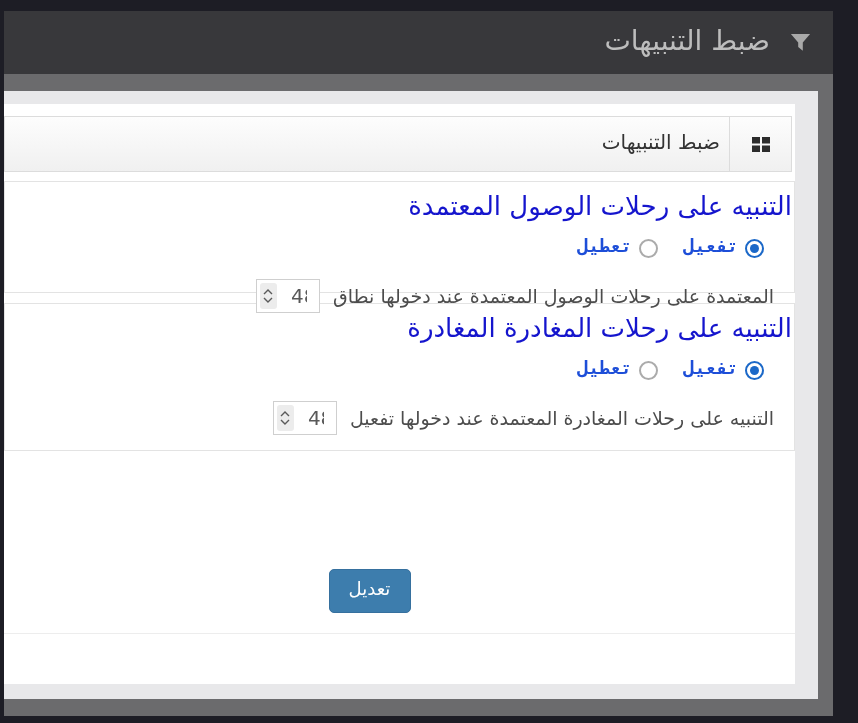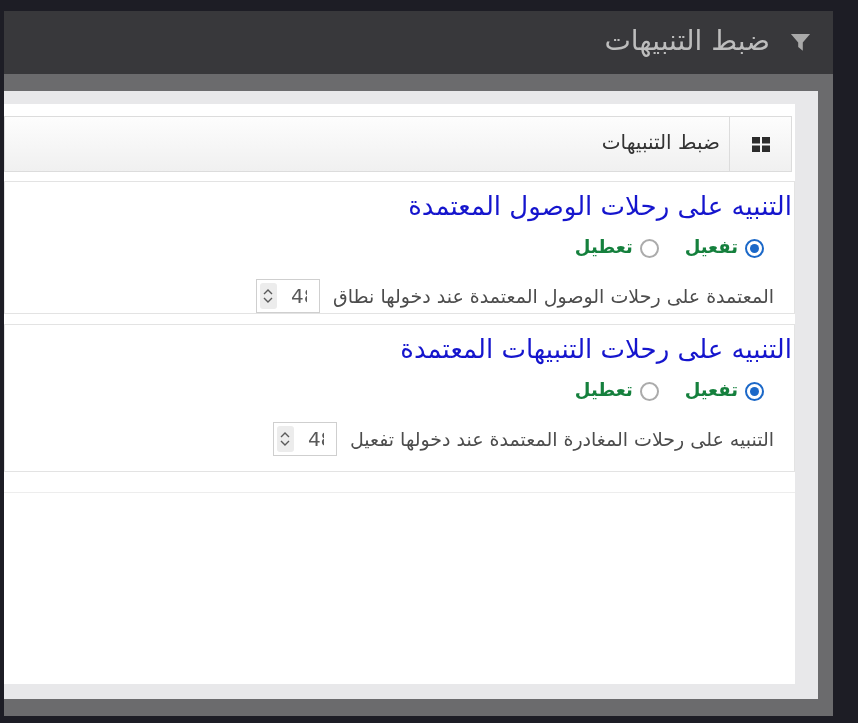--- a/index.html
+++ b/index.html
@@ -40,39 +40,39 @@
   .grid-ic{width:18px;height:15px;display:block;}
   .panel-title{
     flex:1;display:flex;align-items:center;
     padding:0 9px 4px 0;font-size:20px;color:#333;
   }
   
   .sec{
     margin:0 0 10px 0;border:1px solid #e3e3e3;background:#fff;
     box-sizing:border-box;padding:6px 2px 0 0;
   }
-  .sec-1{margin-top:9px;height:133px;}
+  .sec-1{margin-top:9px;height:112px;}
   .sec-2{height:148px;}
   .sec-heading{
     color:#1515cd;font-size:26px;line-height:36px;white-space:nowrap;overflow:hidden;
   }
   .radio-row{
     margin-top:14px;padding-right:28px;display:flex;align-items:center;gap:26px;
   }
   .radio-opt{display:flex;align-items:center;gap:7px;cursor:pointer;}
   .radio{
     width:15px;height:15px;border-radius:50%;border:2px solid #ababab;
     background:#fff;display:inline-block;position:relative;box-sizing:content-box;
   }
   .radio.checked{border-color:#1b68c8;}
   .radio.checked::after{
     content:'';position:absolute;left:3px;top:3px;width:9px;height:9px;
     border-radius:50%;background:#1b68c8;
   }
-  .radio-label{font-size:18px;font-weight:bold;color:#15803d;line-height:1;padding-bottom:3px;}
+  .radio-label{font-size:18px;font-weight:bold;color:#1d4ed8;line-height:1;padding-bottom:3px;font-family:Liberation Mono, monospace;}
   .range-row{
     margin-top:20px;padding-right:18px;display:flex;align-items:center;gap:13px;
   }
   .range-label{font-size:19px;color:#4c4c4c;white-space:nowrap;line-height:1.2;}
   .number-input{
     direction:ltr;width:64px;height:34px;border:1px solid #cfcfcf;background:#fff;
     display:flex;align-items:center;box-sizing:border-box;flex:0 0 auto;
   }
   .spinner{
     width:17px;height:26px;margin:0 2px 0 3px;background:#ececec;border-radius:3px;
@@ -147,21 +147,21 @@
               <svg width="10" height="6" viewBox="0 0 10 6">
                   <polyline points="1,1 5,5 9,1" fill="none" stroke="#5a5a5a" stroke-width="1.4"></polyline>
                 </svg>
             </span>
             <input class="num-field" value="48" style="">
           </div>
         </div>
       </div>
 
       <div class="sec sec-2">
-        <div class="sec-heading">التنبيه على رحلات التنبيهات المعتمدة</div>
+        <div class="sec-heading">التنبيه على رحلات المغادرة المغادرة</div>
         <div class="radio-row">
           <label class="radio-opt">
             <span class="radio checked"></span>
             <span class="radio-label">تفعيل</span>
           </label>
           <label class="radio-opt">
             <span class="radio"></span>
             <span class="radio-label">تعطيل</span>
           </label>
         </div>
@@ -174,19 +174,22 @@
                 </svg>
               <svg width="10" height="6" viewBox="0 0 10 6">
                   <polyline points="1,1 5,5 9,1" fill="none" stroke="#5a5a5a" stroke-width="1.4"></polyline>
                 </svg>
             </span>
             <input class="num-field" value="48" style="">
           </div>
         </div>
       </div>
 
+      <div class="btn-row">
+        <button class="submit-btn">تعديل</button>
+      </div>
 
       <div class="footer-line"></div>
 
     </div>
   </div>
 
 </div>
 
 </body></html>

